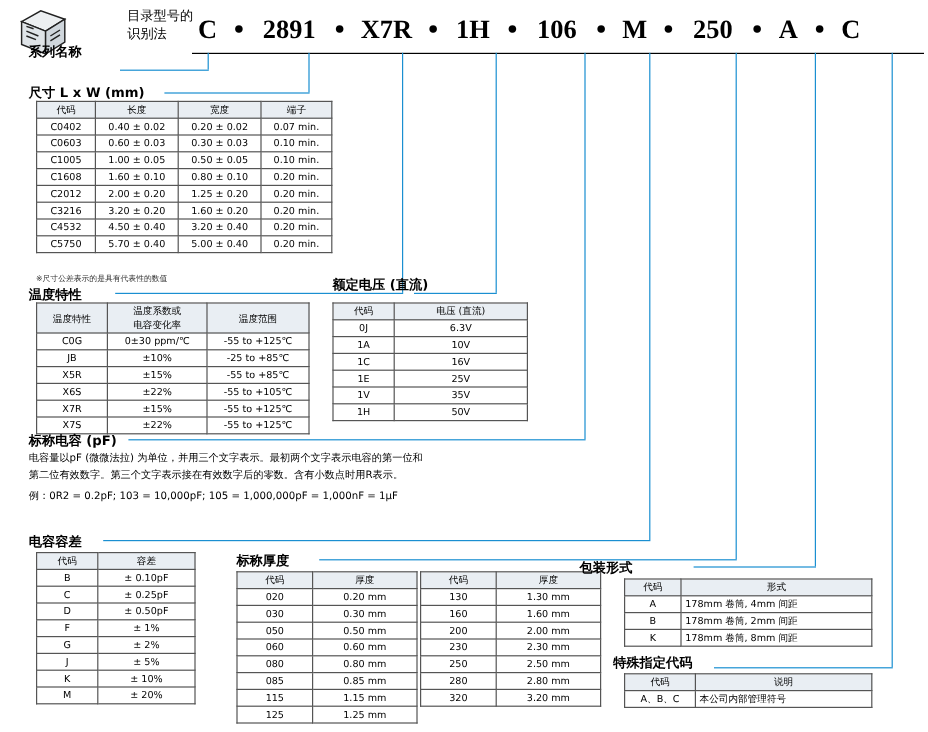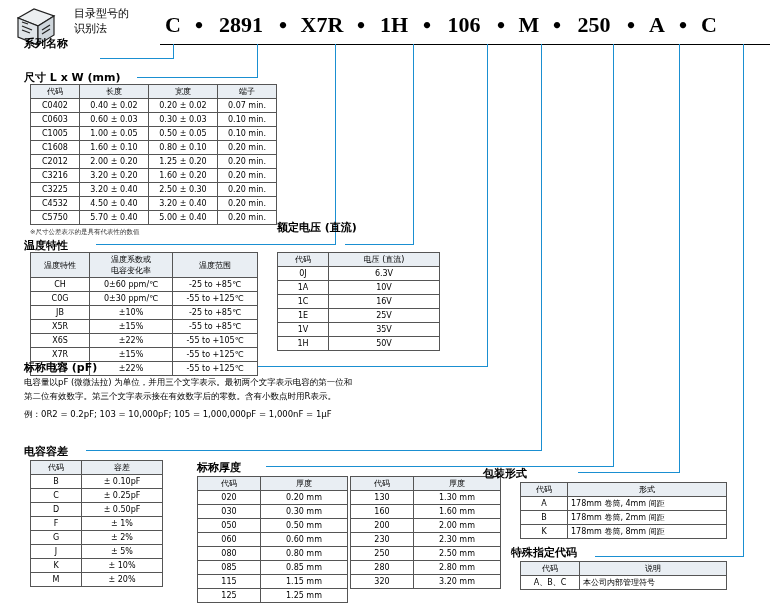--- a/index.html
+++ b/index.html
@@ -59,21 +59,21 @@
       <line x1="14" y1="18" x2="20" y2="20"></line>
       <line x1="14" y1="22" x2="24" y2="26"></line>
       <line x1="14" y1="26" x2="22" y2="29"></line>
       <line x1="34" y1="26" x2="42" y2="21"></line>
       <line x1="34" y1="30" x2="42" y2="25"></line>
     </g>
   </svg>
 </div>
 
 <div class="abs" id="header-title">
-  <div style="white-space:pre-line;">目录型号的
+  <div style="white-space:pre-line;margin-left:32px;">目录型号的
 识别法</div>
 </div>
 
 <div class="abs" id="code-row">
   <div class="code" style="width:26px;">C</div>
   <div class="dot" style="width:26px;">•</div>
   <div class="code" style="width:58px;">2891</div>
   <div class="dot" style="width:26px;">•</div>
   <div class="code" style="width:52px;">X7R</div>
   <div class="dot" style="width:26px;">•</div>
@@ -162,26 +162,20 @@
           <td class="c">1.25 ± 0.20</td>
           <td class="c">0.20 min.</td>
         </tr>
         <tr>
           <td class="c">C3216</td>
           <td class="c">3.20 ± 0.20</td>
           <td class="c">1.60 ± 0.20</td>
           <td class="c">0.20 min.</td>
         </tr>
         <tr>
-          <td class="c">C3225</td>
-          <td class="c">3.20 ± 0.40</td>
-          <td class="c">2.50 ± 0.30</td>
-          <td class="c">0.20 min.</td>
-        </tr>
-        <tr>
           <td class="c">C4532</td>
           <td class="c">4.50 ± 0.40</td>
           <td class="c">3.20 ± 0.40</td>
           <td class="c">0.20 min.</td>
         </tr>
         <tr>
           <td class="c">C5750</td>
           <td class="c">5.70 ± 0.40</td>
           <td class="c">5.00 ± 0.40</td>
           <td class="c">0.20 min.</td>
@@ -197,25 +191,20 @@
       <thead>
         <tr>
           <th style="white-space: pre-line; width: 52px;">温度特性</th>
           <th style="white-space: pre-line; width: 76px;">温度系数或
 电容变化率</th>
           <th style="white-space: pre-line; width: 78px;">温度范围</th>
         </tr>
       </thead>
       <tbody>
         <tr>
-          <td class="c">CH</td>
-          <td class="c">0±60 ppm/℃</td>
-          <td class="c">-25 to +85℃</td>
-        </tr>
-        <tr>
           <td class="c">C0G</td>
           <td class="c">0±30 ppm/℃</td>
           <td class="c">-55 to +125℃</td>
         </tr>
         <tr>
           <td class="c">JB</td>
           <td class="c">±10%</td>
           <td class="c">-25 to +85℃</td>
         </tr>
         <tr>
@@ -235,21 +224,21 @@
         </tr>
         <tr>
           <td class="c">X7S</td>
           <td class="c">±22%</td>
           <td class="c">-55 to +125℃</td>
         </tr>
       </tbody>
     </table>
   </div>
 
-<div class="abs seclabel" style="left:277px;top:220px;">额定电压 (直流)</div>
+<div class="abs seclabel" style="left:277px;top:230px;">额定电压 (直流)</div>
 <div class="abs" id="volt-table-wrap" style="left:277px;top:252px;">
     <table>
       <thead>
         <tr>
           <th style="white-space: pre-line; width: 44px;">代码</th>
           <th style="white-space: pre-line; width: 104px;">电压 (直流)</th>
         </tr>
       </thead>
       <tbody>
         <tr>

